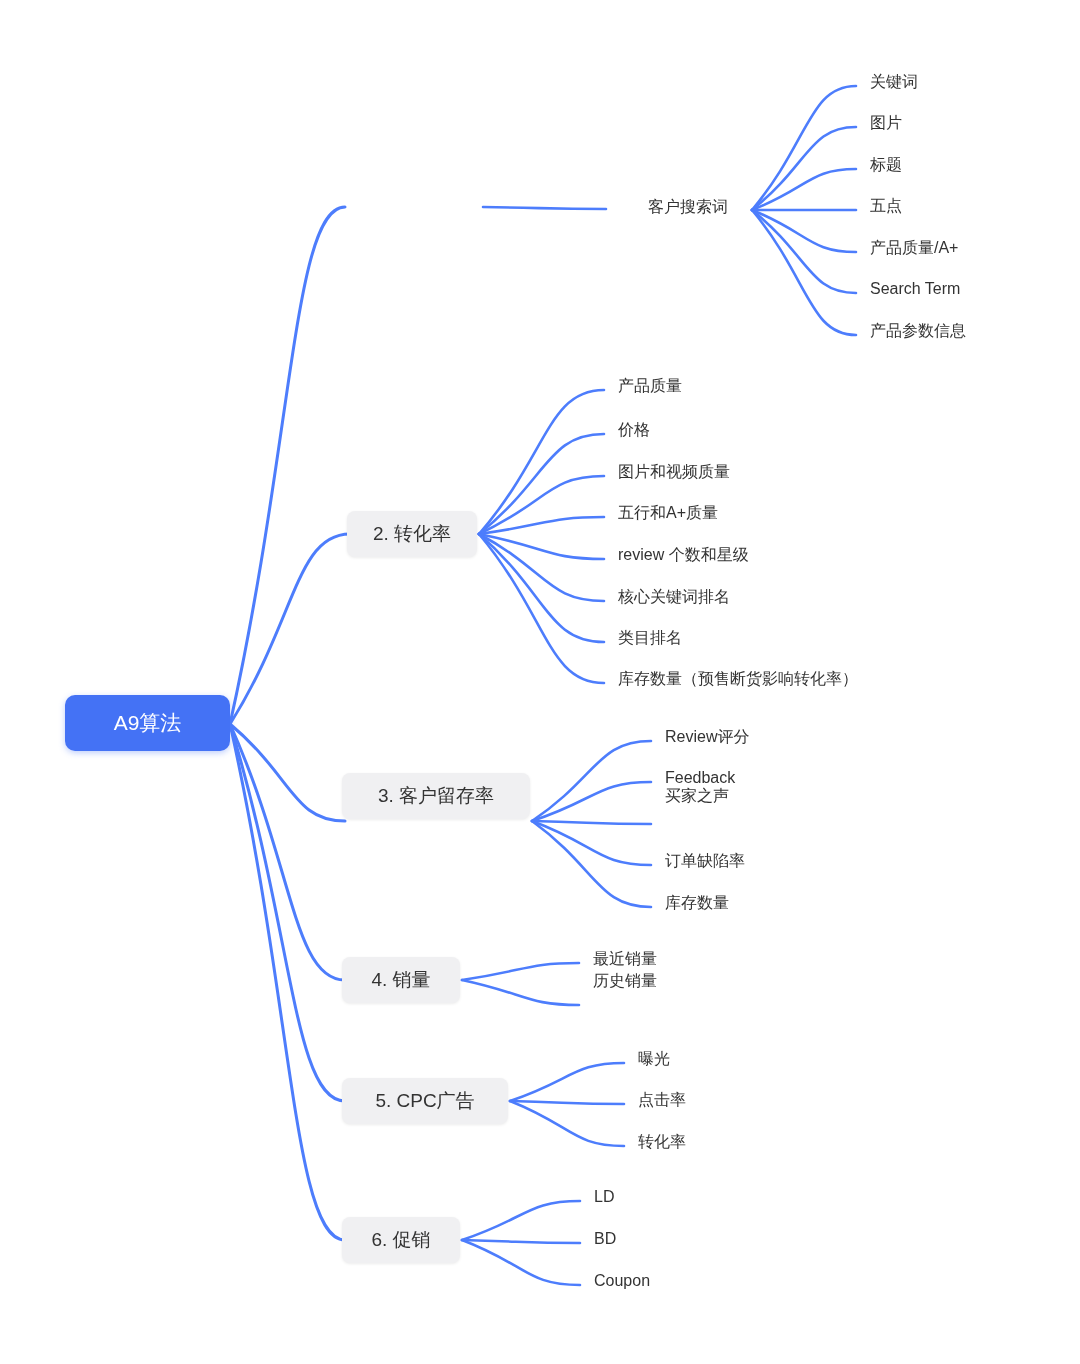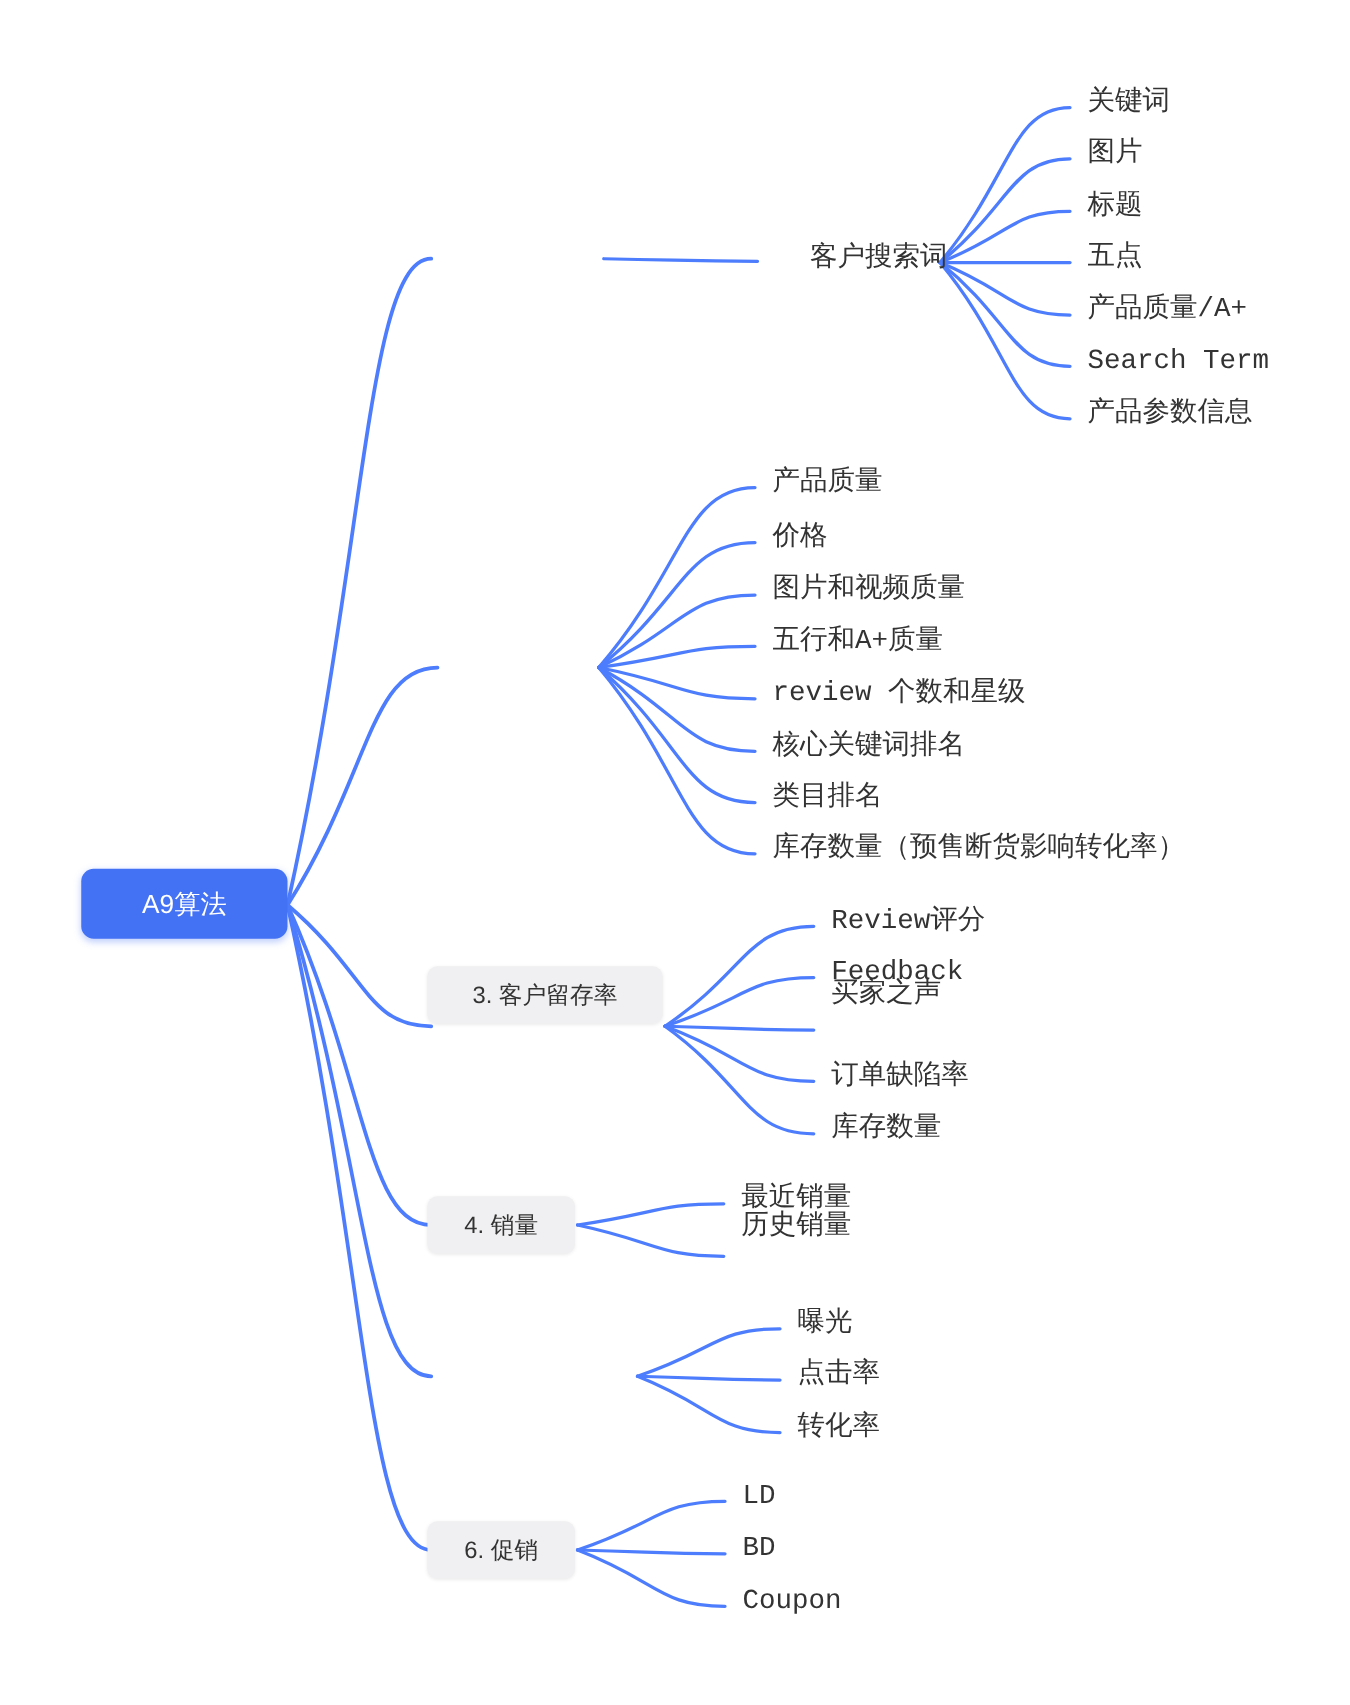--- a/index.html
+++ b/index.html
@@ -15,21 +15,21 @@
     white-space:nowrap;cursor:pointer;
   }
   .node-box{
     position:absolute;display:flex;align-items:center;justify-content:center;
     background:var(--node-bg,#f0f0f2);color:var(--node-text,#333333);
     font-size:19px;border-radius:8px;box-shadow:0 1px 3px rgba(0,0,0,0.08);
     white-space:nowrap;cursor:pointer;
   }
   .node-text{
     position:absolute;color:var(--leaf-text,#333333);
-    font-size:22px;line-height:26px;white-space:nowrap;cursor:pointer;font-family:Liberation Mono, monospace;
+    font-size:16px;line-height:26px;white-space:nowrap;cursor:pointer;
   }
 </style>
 </head>
 <body>
 
 <div class="stage">
   <svg class="edge-layer" width="1080" height="1364" viewBox="0 0 1080 1364" xmlns="http://www.w3.org/2000/svg">
       <path d="M 230 724 C 293.25 439.65, 293.25 207, 345 207" stroke-width="3"></path>
       <path d="M 483 207 C 550.65 208.1, 550.65 209, 606 209" stroke-width="2.6"></path>
       <path d="M 752 210 C 809.2 141.8, 809.2 86, 856 86" stroke-width="2.6"></path>
@@ -68,37 +68,39 @@
     </svg>
   <div class="node-root" style="left:65px;top:695px;width:165px;height:56px;">A9算法</div>
     <div class="node-text" style="left: 648px; top: 194px;">客户搜索词</div>
     <div class="node-text" style="left: 870px; top: 69px;">关键词</div>
     <div class="node-text" style="left: 870px; top: 110px;">图片</div>
     <div class="node-text" style="left: 870px; top: 152px;">标题</div>
     <div class="node-text" style="left: 870px; top: 193px;">五点</div>
     <div class="node-text" style="left: 870px; top: 235px;">产品质量/A+</div>
     <div class="node-text" style="left: 870px; top: 276px;">Search Term</div>
     <div class="node-text" style="left: 870px; top: 318px;">产品参数信息</div>
+    <div class="node-box" style="left: 347px; top: 511px; width: 130px; height: 46px;">2. 转化率</div>
     <div class="node-text" style="left: 618px; top: 373px;">产品质量</div>
     <div class="node-text" style="left: 618px; top: 417px;">价格</div>
     <div class="node-text" style="left: 618px; top: 459px;">图片和视频质量</div>
     <div class="node-text" style="left: 618px; top: 500px;">五行和A+质量</div>
     <div class="node-text" style="left: 618px; top: 542px;">review 个数和星级</div>
     <div class="node-text" style="left: 618px; top: 584px;">核心关键词排名</div>
     <div class="node-text" style="left: 618px; top: 625px;">类目排名</div>
     <div class="node-text" style="left: 618px; top: 666px;">库存数量（预售断货影响转化率）</div>
     <div class="node-box" style="left: 342px; top: 761px; width: 188px; height: 46px; margin-top: 12px;">3. 客户留存率</div>
     <div class="node-text" style="left: 665px; top: 724px;">Review评分</div>
     <div class="node-text" style="left: 665px; top: 765px;">Feedback</div>
     <div class="node-text" style="left: 665px; top: 783px; text-align: right;">买家之声</div>
     <div class="node-text" style="left: 665px; top: 848px;">订单缺陷率</div>
     <div class="node-text" style="left: 665px; top: 890px;">库存数量</div>
     <div class="node-box" style="left: 342px; top: 957px; width: 118px; height: 46px;">4. 销量</div>
     <div class="node-text" style="left: 593px; top: 946px;">最近销量</div>
     <div class="node-text" style="left: 593px; top: 968px;">历史销量</div>
+    <div class="node-box" style="left: 342px; top: 1078px; width: 166px; height: 46px;">5. CPC广告</div>
     <div class="node-text" style="left: 638px; top: 1046px;">曝光</div>
     <div class="node-text" style="left: 638px; top: 1087px;">点击率</div>
     <div class="node-text" style="left: 638px; top: 1129px;">转化率</div>
     <div class="node-box" style="left: 342px; top: 1217px; width: 118px; height: 46px;">6. 促销</div>
     <div class="node-text" style="left: 594px; top: 1184px;">LD</div>
     <div class="node-text" style="left: 594px; top: 1226px;">BD</div>
     <div class="node-text" style="left: 594px; top: 1268px;">Coupon</div>
   </div>
 
 </body></html>

